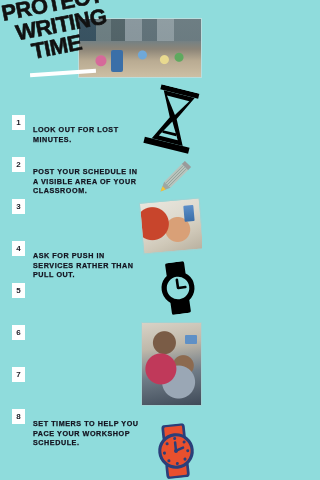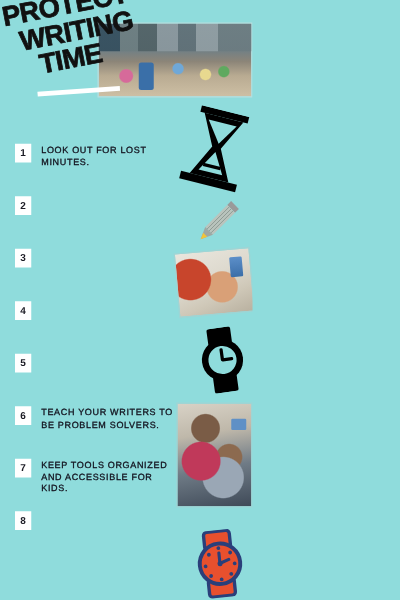--- a/index.html
+++ b/index.html
@@ -62,22 +62,22 @@
   .list{position:absolute;left:0;top:112px;width:150px;}
   .item{position:relative;height:42px;}
   .badge{
     position:absolute;left:12px;top:3px;width:13px;height:15px;
     background:#ffffff;color:#1b1b24;
     font-size:8px;font-weight:700;
     display:flex;align-items:center;justify-content:center;
     font-family:"Liberation Sans", sans-serif;
   }
   .itext{
-    position:absolute;left:33px;top:3px;width:112px;
-    font-size:7.2px;font-weight:400;line-height:1.32;
+    position:absolute;left:33px;top:13px;width:112px;
+    font-size:7.2px;font-weight:700;line-height:1.32;
     letter-spacing:0.55px;
     color:#13131f;text-transform:uppercase;
     font-family:"Liberation Sans", sans-serif;
     -webkit-text-stroke:0.25px #13131f;
   }
 
   
   .art{position:absolute;}
 
   
@@ -141,40 +141,41 @@
   </div>
   <div class="title-rule"></div>
 
   <div class="list">
     <div class="item">
       <div class="badge">1</div>
       <div class="itext">LOOK OUT FOR LOST MINUTES.</div>
     </div>
     <div class="item">
       <div class="badge">2</div>
+      <div class="itext">POST YOUR SCHEDULE IN A VISIBLE AREA OF YOUR CLASSROOM.</div>
     </div>
     <div class="item">
       <div class="badge">3</div>
     </div>
     <div class="item">
       <div class="badge">4</div>
+      <div class="itext">ASK FOR PUSH IN SERVICES RATHER THAN PULL OUT.</div>
     </div>
     <div class="item">
       <div class="badge">5</div>
     </div>
     <div class="item">
       <div class="badge">6</div>
-      <div class="itext">TEACH YOUR WRITERS TO BE PROBLEM SOLVERS.</div>
     </div>
     <div class="item">
       <div class="badge">7</div>
-      <div class="itext">KEEP TOOLS ORGANIZED AND ACCESSIBLE FOR KIDS.</div>
     </div>
     <div class="item">
       <div class="badge">8</div>
+      <div class="itext">SET TIMERS TO HELP YOU PACE YOUR WORKSHOP SCHEDULE.</div>
     </div>
   </div>
 
   <div class="art hourglass">
     <svg viewBox="0 0 60 70" xmlns="http://www.w3.org/2000/svg">
       <rect x="8" y="0" width="44" height="6" fill="#000"></rect>
       <rect x="4" y="62" width="52" height="7" fill="#000"></rect>
       <path d="M12 6 L48 6 L34 34 L48 62 L12 62 L26 34 Z" fill="#000"></path>
       <path d="M17 11 L43 11 L31 30 Z" fill="#8fdcdc"></path>
       <path d="M30 38 L41 57 L19 57 Z" fill="#8fdcdc"></path>

